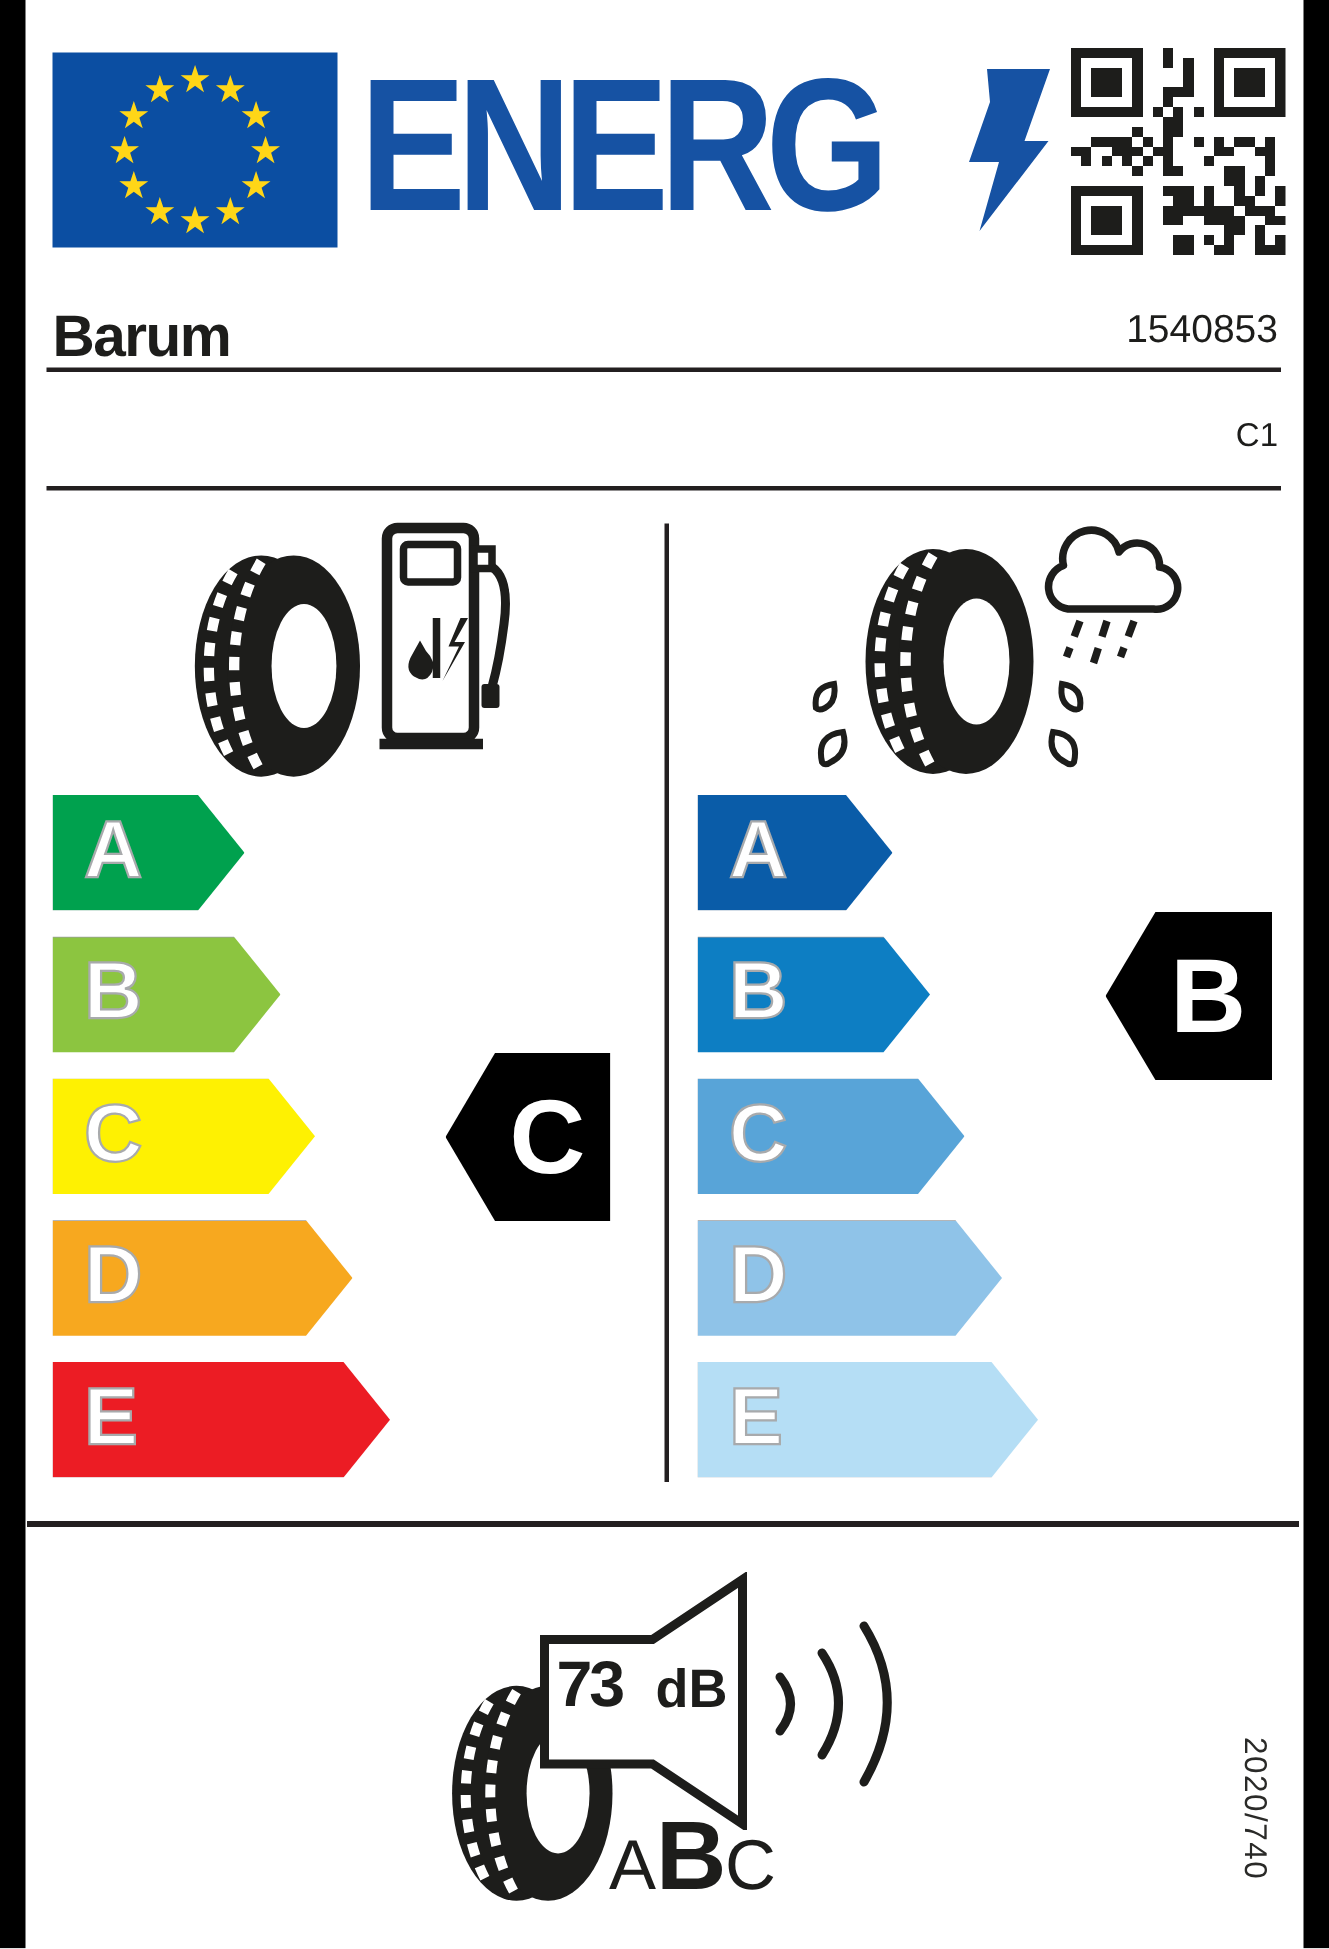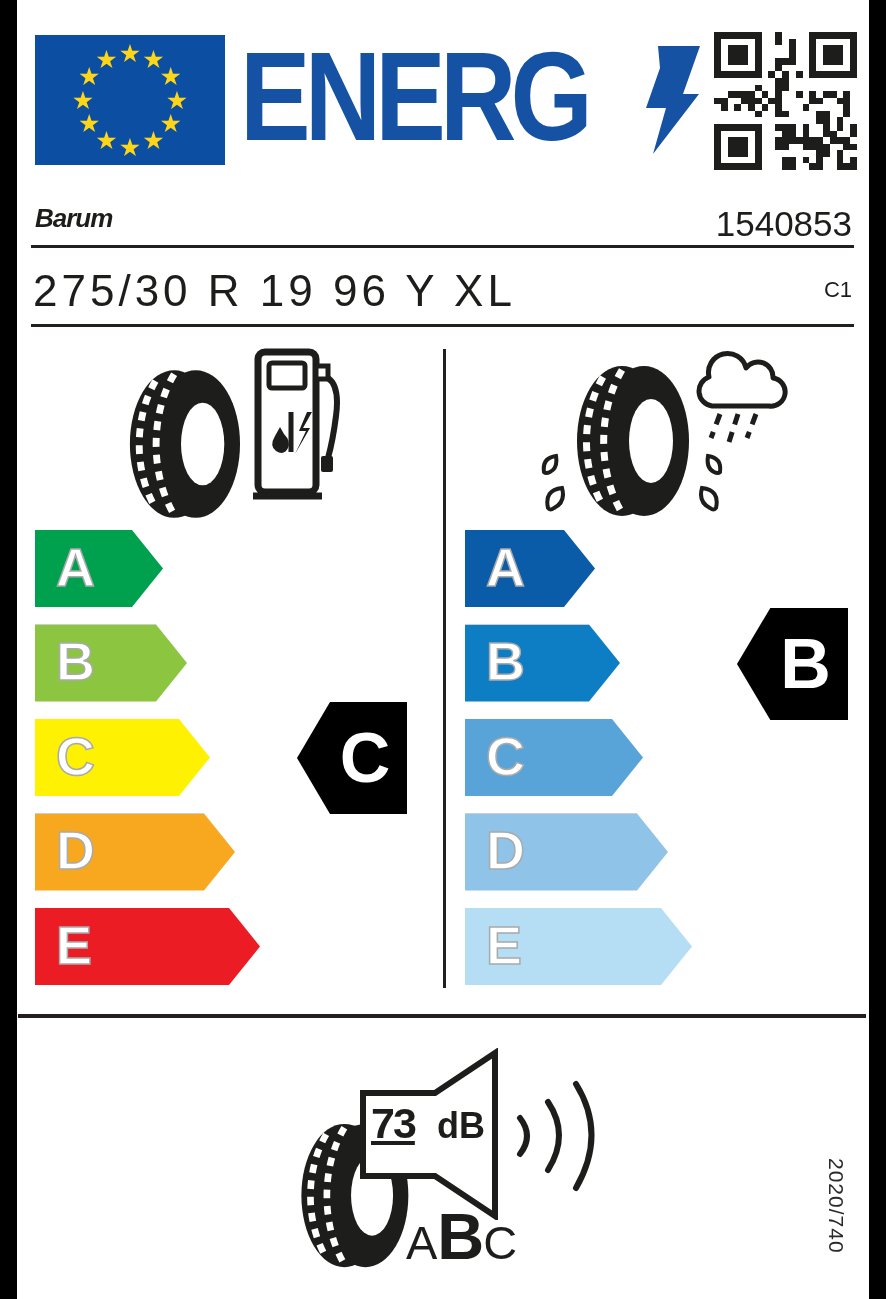--- a/index.html
+++ b/index.html
@@ -14,22 +14,22 @@
   #eu-flag{position:absolute;left:35px;top:35px;width:190px;height:130px;background:#0b4ea2;}
   #energ-logo{
     position:absolute;left:240px;top:38px;height:120px;
     font-size:126px;font-weight:800;letter-spacing:-7px;color:#1652a3;
     line-height:0.93;transform:scaleX(0.84);transform-origin:left top;white-space:nowrap;
   }
   #bolt{position:absolute;left:644px;top:46px;}
   #qr{position:absolute;left:714px;top:32px;}
 
   
-  #supplier-name{position:absolute;left:35px;top:203px;font-size:26px;font-weight:700;letter-spacing:-1px;font-style:italic;}
-  #type-identifier{position:absolute;right:34px;top:204px;font-size:35px;font-weight:400;letter-spacing:0px;}
+  #supplier-name{position:absolute;left:35px;top:203px;font-size:39px;font-weight:700;letter-spacing:-1px;}
+  #type-identifier{position:absolute;right:34px;top:204px;font-size:26px;font-weight:400;letter-spacing:0px;}
   #tyre-designation{position:absolute;left:33px;top:266px;font-size:44px;font-weight:400;letter-spacing:4px;}
   #tyre-class{position:absolute;right:34px;top:277px;font-size:22px;font-weight:400;}
   .hrule{position:absolute;left:31px;right:32px;height:3px;background:#231f20;}
   #rule-1{top:245px;} #rule-2{top:324px;}
   #rule-3{top:1014px;height:4px;left:18px;right:20px;}
   #vdivider{position:absolute;left:443px;top:349px;width:3px;height:639px;background:#231f20;}
 
   
   .icon{position:absolute;}
   #fuel-tyre-icon{left:123px;top:368px;}
@@ -57,21 +57,21 @@
   .indicator{
     position:absolute;background:#000;color:#fff;
     clip-path:polygon(0 50%,30% 0,100% 0,100% 100%,30% 100%);
     display:flex;align-items:center;justify-content:center;
   }
   #fuel-rating-indicator{left:297px;top:702px;width:110px;height:112px;}
   #wet-rating-indicator{left:737px;top:608px;width:111px;height:112px;}
   .indicator span{font-size:70px;font-weight:700;padding-left:26px;line-height:1;}
 
   
-  #noise-value{position:absolute;left:371px;top:1099px;font-size:43px;font-weight:700;letter-spacing:-2px;text-decoration:underline;}
+  #noise-value{position:absolute;left:371px;top:1099px;font-size:43px;font-weight:700;letter-spacing:-2px;}
   #noise-unit{position:absolute;left:437px;top:1105px;font-size:36px;font-weight:700;}
   #noise-classes{position:absolute;left:406px;top:1204px;display:flex;align-items:baseline;line-height:1;}
   .noise-class{font-size:47px;font-weight:400;}
   .noise-class.active{font-size:65px;font-weight:700;letter-spacing:-1px;}
   #regulation-number{
     position:absolute;left:824px;top:1158px;
     writing-mode:vertical-rl;text-orientation:mixed;
     font-size:21px;letter-spacing:1px;color:#2a2a28;
   }
 </style>
@@ -303,21 +303,20 @@
       <rect x="15" y="20" width="1" height="1" fill="#1d1d1b"></rect>
       <rect x="18" y="20" width="1" height="1" fill="#1d1d1b"></rect>
       <rect x="19" y="20" width="1" height="1" fill="#1d1d1b"></rect>
       <rect x="20" y="20" width="1" height="1" fill="#1d1d1b"></rect>
     </svg>
 
   <div id="supplier-name">Barum</div>
   <div id="type-identifier">1540853</div>
   <div class="hrule" id="rule-1"></div>
 
-  <div id="tyre-designation">275/30 R 19 96 Y XL</div>
   <div id="tyre-class">C1</div>
   <div class="hrule" id="rule-2"></div>
 
   <div id="vdivider"></div>
 
   <span class="icon" id="fuel-tyre-icon"><svg width="118" height="153" viewBox="0 0 120 155">
     <ellipse cx="52" cy="77" rx="45" ry="75" fill="#1d1d1b"></ellipse>
     <ellipse cx="74" cy="77" rx="45" ry="75" fill="#1d1d1b"></ellipse>
     <path d="M33,13 A70,100 0 0 0 33,142" stroke="#fff" stroke-width="7" fill="none" stroke-dasharray="9,8"></path>
     <path d="M52,6  A70,106 0 0 0 52,149" stroke="#fff" stroke-width="7" fill="none" stroke-dasharray="9,8"></path>

